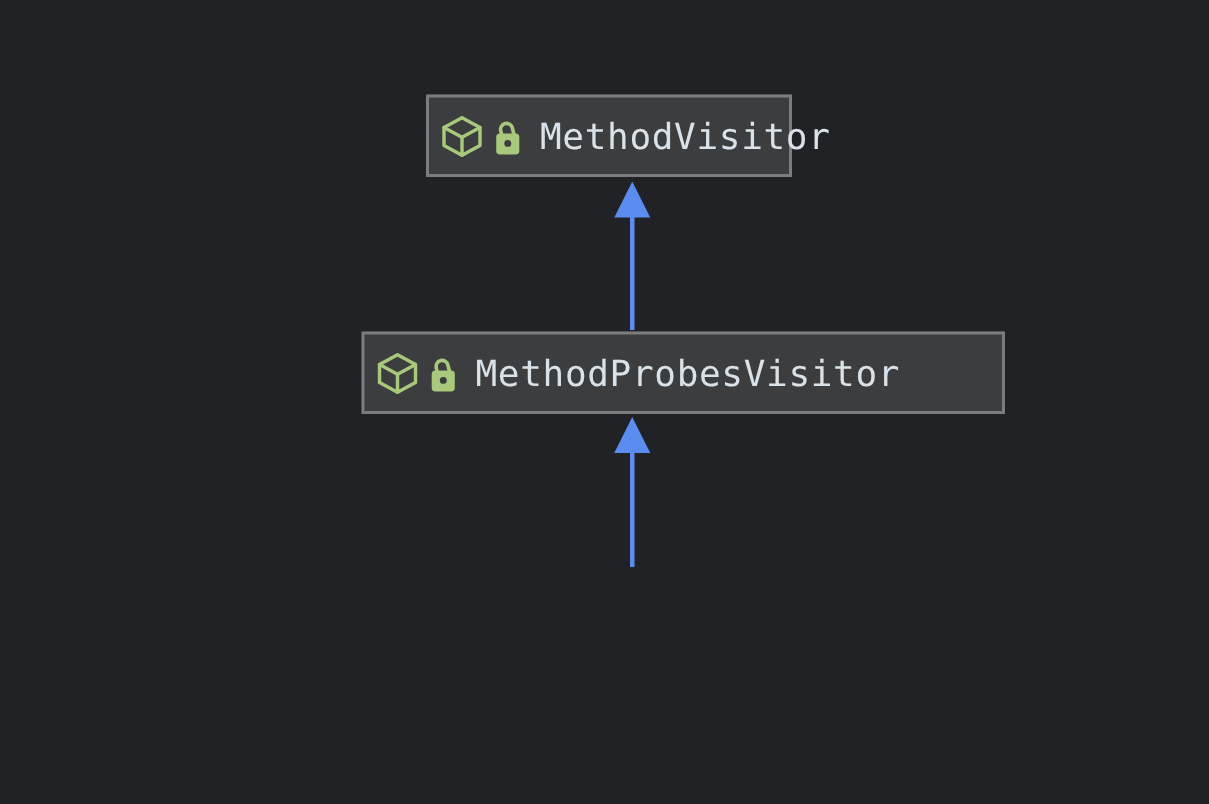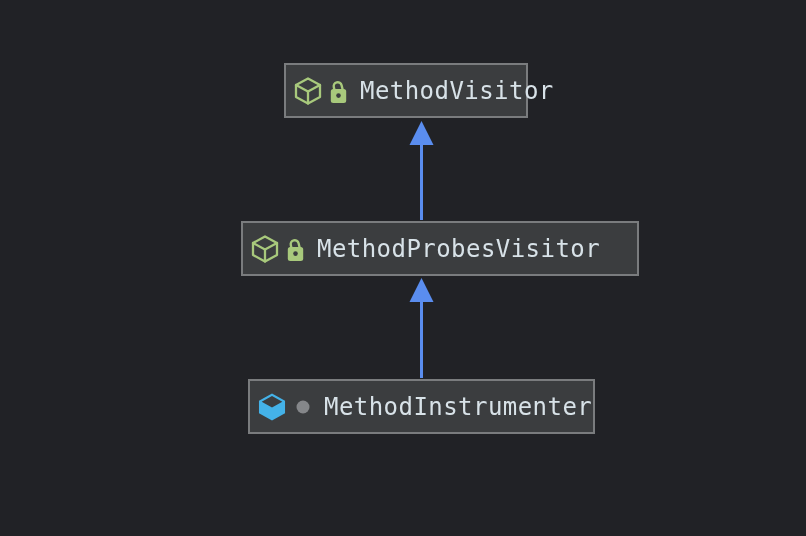--- a/index.html
+++ b/index.html
@@ -36,21 +36,21 @@
     position: absolute;
     height: 55px;
     background: var(--node-fill);
     border: 2px solid var(--node-border);
     display: flex;
     align-items: center;
     padding-left: 8px;
     cursor: default;
   }
   .node-methodvisitor      { left: 284px; top: 63px;  width: 244px; }
-  .node-methodprobesvisitor{ left: 241px; top: 221px; width: 398px; }
+  .node-methodprobesvisitor{ left: 241px; top: 221px; width: 429px; }
   .node-methodinstrumenter { left: 248px; top: 379px; width: 347px; }
   .class-icon {
     width: 28px; height: 30px;
     display: flex; align-items: center; justify-content: center;
     flex: 0 0 28px;
   }
   .modifier-slot {
     width: 17px; height: 30px;
     margin-left: 8px;
     display: flex; align-items: center; justify-content: center;
@@ -116,28 +116,14 @@
     <span class="modifier-slot">
       <svg width="17" height="27" viewBox="0 0 17 27">
         <path class="lock-shackle" transform="rotate(-14 12.5 12)" d="M 4.5,12 V 8.2 A 4,4 0 0 1 12.5,8.2 V 12"></path>
         <rect class="lock-body" x="0.8" y="12" width="15.4" height="14" rx="2.5"></rect>
         <circle class="lock-keyhole" cx="8.5" cy="18.6" r="2.3"></circle>
       </svg>
     </span>
     <span class="node-label">MethodProbesVisitor</span>
   </div>
 
-  <div class="class-node node-methodinstrumenter">
-    <span class="class-icon">
-      <svg width="29" height="30" viewBox="0 0 29 30">
-        <polygon class="cube-filled-body" points="14.5,1 28,8.5 28,21.5 14.5,29 1,21.5 1,8.5"></polygon>
-        <polygon class="cube-filled-topface" points="14.5,3.6 25.2,9.6 14.5,15.6 3.8,9.6"></polygon>
-      </svg>
-    </span>
-    <span class="modifier-slot">
-      <svg width="14" height="14" viewBox="0 0 14 14">
-        <circle class="visibility-dot" cx="7" cy="7" r="6.5"></circle>
-      </svg>
-    </span>
-    <span class="node-label">MethodInstrumenter</span>
-  </div>
 
 </div>
 
 </body></html>

